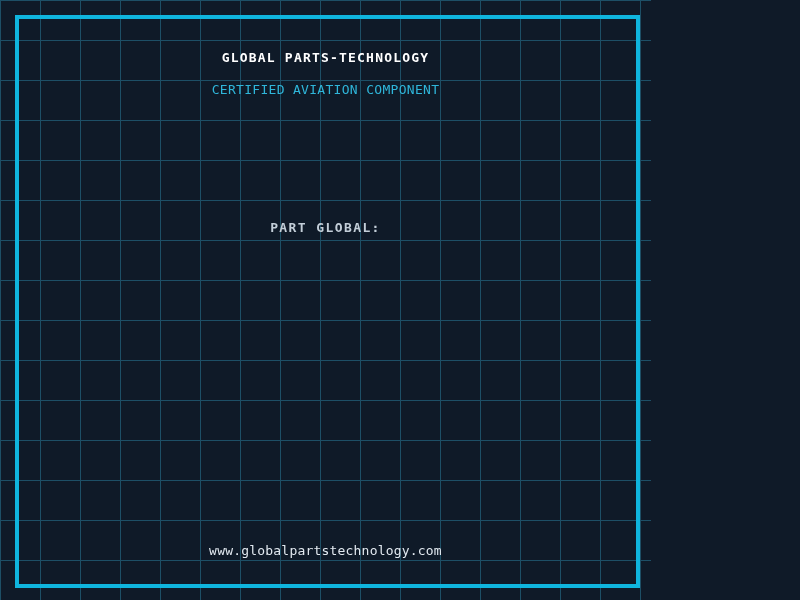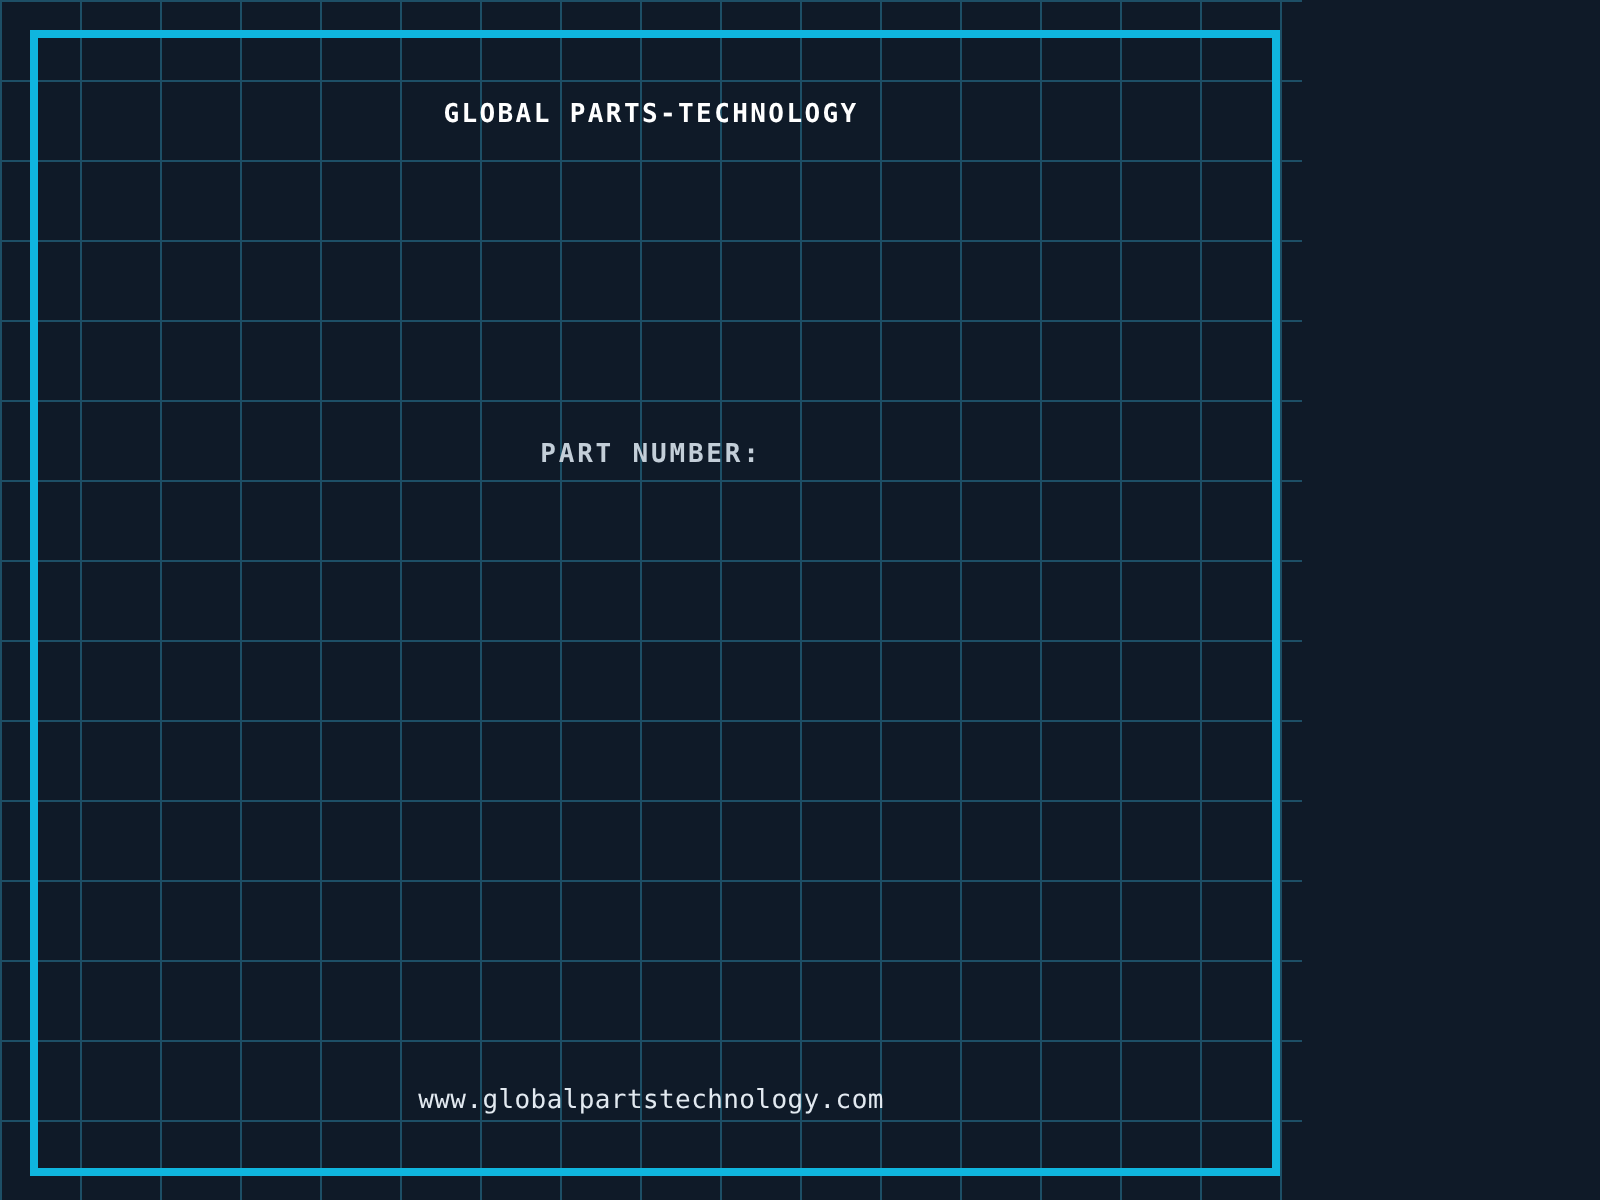--- a/index.html
+++ b/index.html
@@ -66,18 +66,19 @@
   }
 </style>
 </head>
 <body>
 
 <div class="stage">
   <div class="frame"></div>
 
   <div class="txt title">GLOBAL PARTS-TECHNOLOGY</div>
 
+  <div class="txt subtitle">CERTIFIED AVIATION COMPONENT</div>
 
-  <div class="txt part-label">PART NUMBER:</div>
+  <div class="txt part-label">PART GLOBAL:</div>
 
 
   <div class="txt url">www.globalpartstechnology.com</div>
 </div>
 
 </body></html>

